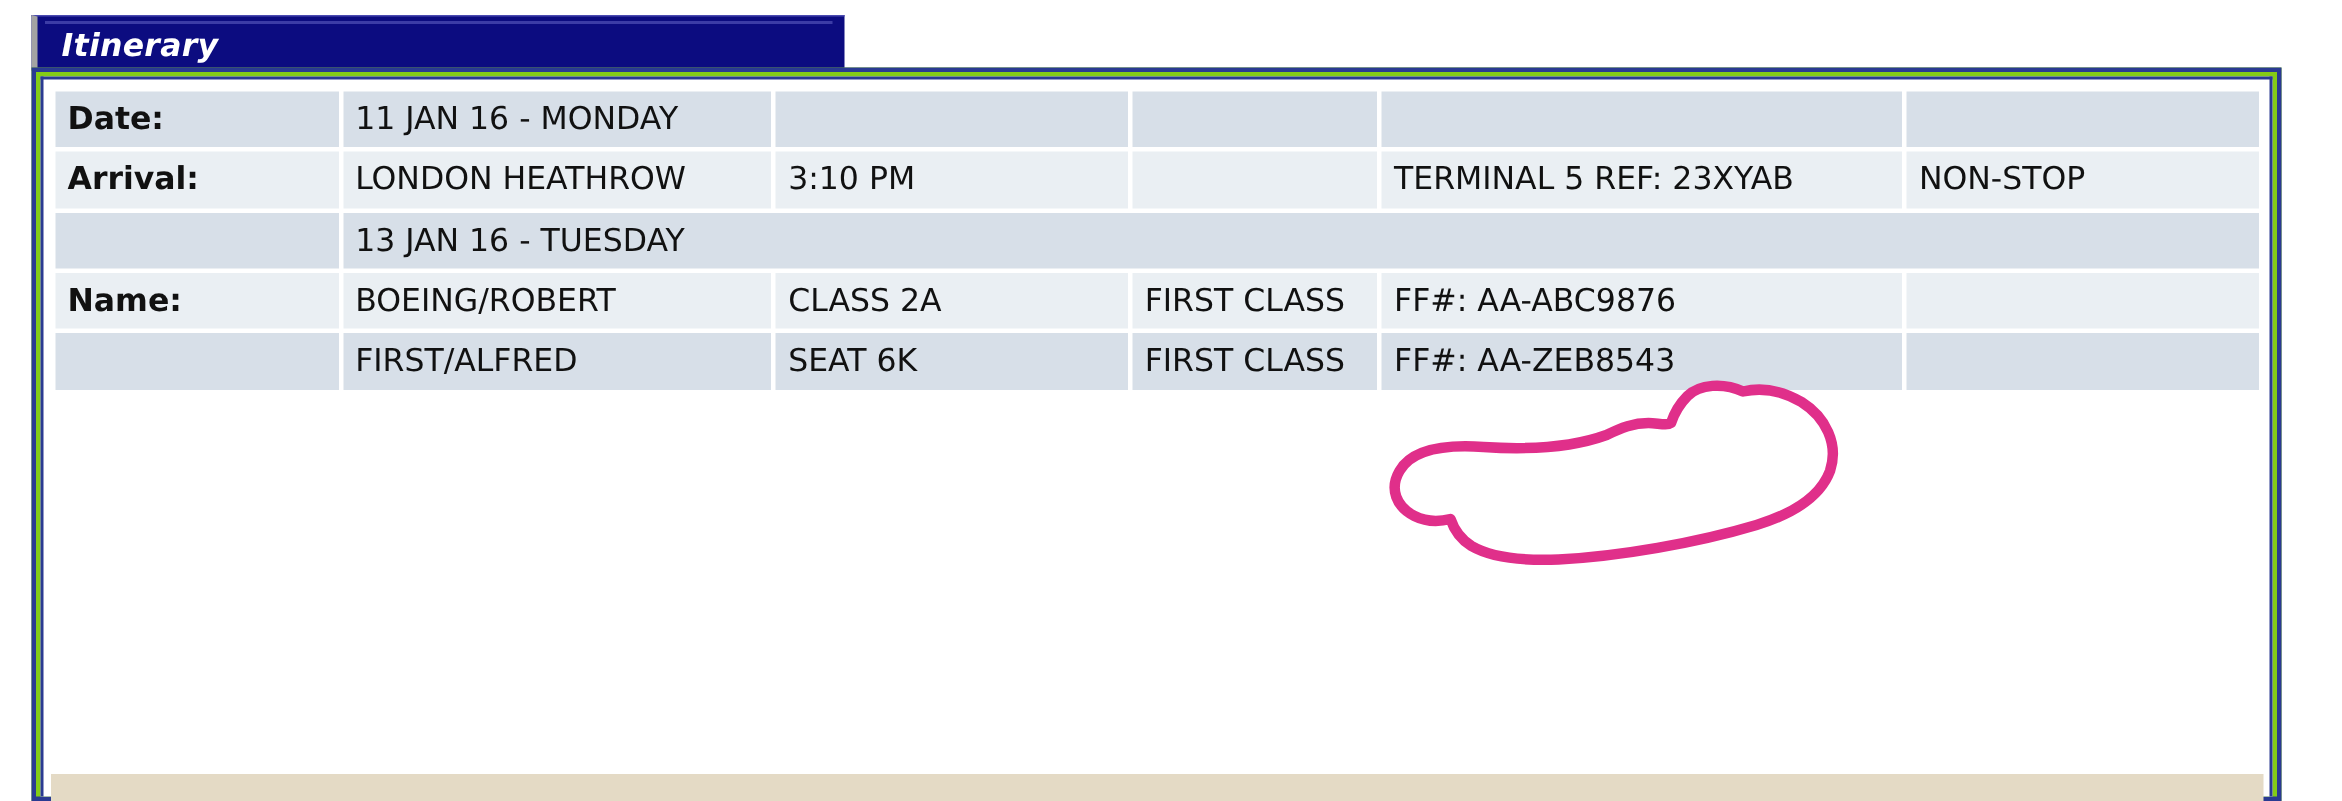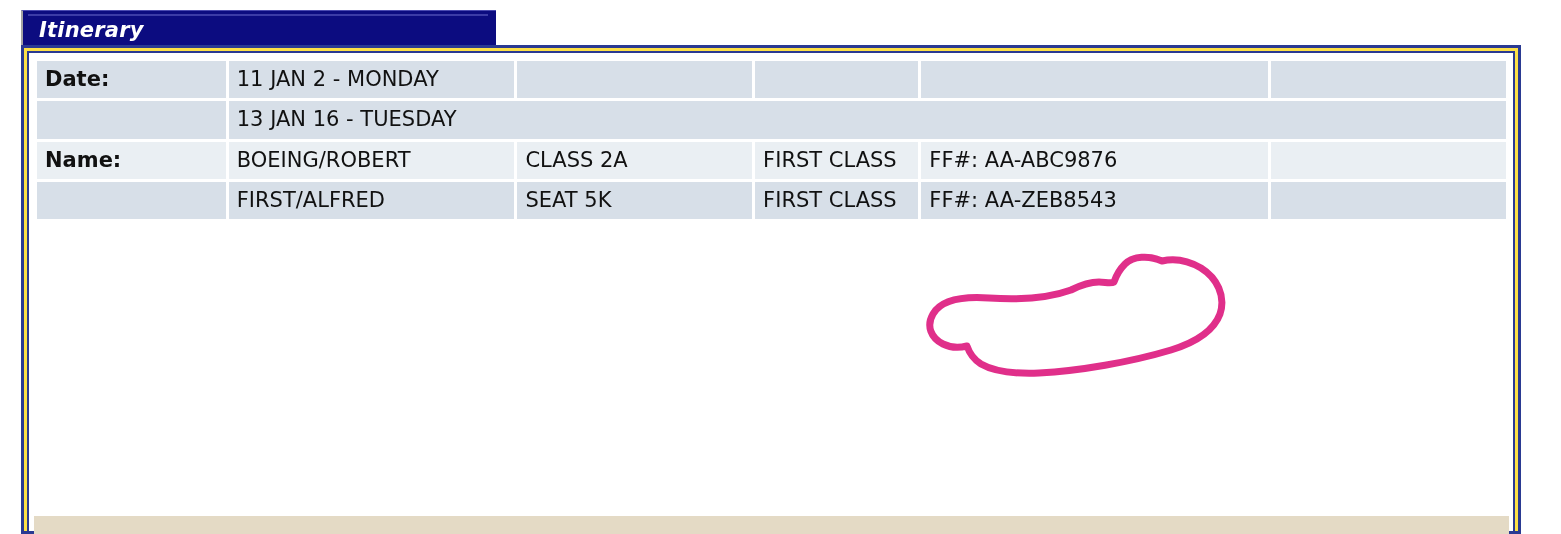--- a/index.html
+++ b/index.html
@@ -20,25 +20,25 @@
     position: absolute;
     left: 21px;
     top: 10px;
     width: 475px;
     height: 37px;
   }
   #tab-itinerary {
     position: absolute;
     left: 0;
     top: 0;
-    width: 475px;
+    width: 542px;
     height: 37px;
     background: #0c0c80;
     border-top: 1px solid #4a4ab0;
-    border-left: 2px solid #a3a3a3;
+    border-left: 4px solid #a3a3a3;
     box-sizing: border-box;
   }
   #tab-itinerary::after {
     content: "";
     position: absolute;
     left: 5px;
     top: 3px;
     right: 8px;
     height: 2px;
     background: #3c3ca6;
@@ -57,21 +57,21 @@
 
   
   #panel {
     position: absolute;
     left: 21px;
     top: 45px;
     width: 1500px;
     height: 489px;
     border: 3px solid #2a3a92;
     box-sizing: border-box;
-    background: #fde047;
+    background: #84cc16;
   }
   #panel-inner {
     position: absolute;
     left: 3px;
     top: 3px;
     right: 3px;
     bottom: 0;
     border: 2px solid #2a3a92;
     border-bottom: none;
     box-sizing: border-box;
@@ -150,42 +150,50 @@
         <col class="c1">
           <col class="c2">
           <col class="c3">
         <col class="c4">
           <col class="c5">
           <col class="c6">
       </colgroup>
       <tbody id="itinerary-tbody">
           <tr class="row-dark">
             <td class="label-cell">Date:</td>
-            <td>11 JAN 2 - MONDAY</td>
-            <td class="empty-cell"></td>
-            <td class="empty-cell"></td>
-            <td class="empty-cell"></td>
-            <td class="empty-cell"></td>
+            <td>11 JAN 16 - MONDAY</td>
+            <td class="empty-cell"></td>
+            <td class="empty-cell"></td>
+            <td class="empty-cell"></td>
+            <td class="empty-cell"></td>
+          </tr>
+          <tr class="row-light">
+            <td class="label-cell">Arrival:</td>
+            <td>LONDON HEATHROW</td>
+            <td>3:10 PM</td>
+            <td class="empty-cell"></td>
+            <td>TERMINAL 5 REF: 23XYAB</td>
+            <td>NON-STOP</td>
           </tr>
           <tr class="row-dark">
             <td class="empty-cell"></td>
             <td colspan="5">13 JAN 16 - TUESDAY</td>
           </tr>
           <tr class="row-light">
             <td class="label-cell">Name:</td>
             <td>BOEING/ROBERT</td>
             <td>CLASS 2A</td>
             <td>FIRST CLASS</td>
             <td>FF#: AA-ABC9876</td>
             <td class="empty-cell"></td>
           </tr>
           <tr class="row-dark">
             <td class="empty-cell"></td>
             <td>FIRST/ALFRED</td>
-            <td>SEAT 5K</td>
+            <td>SEAT 6K</td>
             <td>FIRST CLASS</td>
             <td>FF#: AA-ZEB8543</td>
             <td class="empty-cell"></td>
           </tr>
         </tbody>
     </table>
 
     <div id="footer-strip"></div>
 
     <svg id="annotation-lasso" viewBox="0 0 340 150" xmlns="http://www.w3.org/2000/svg">

